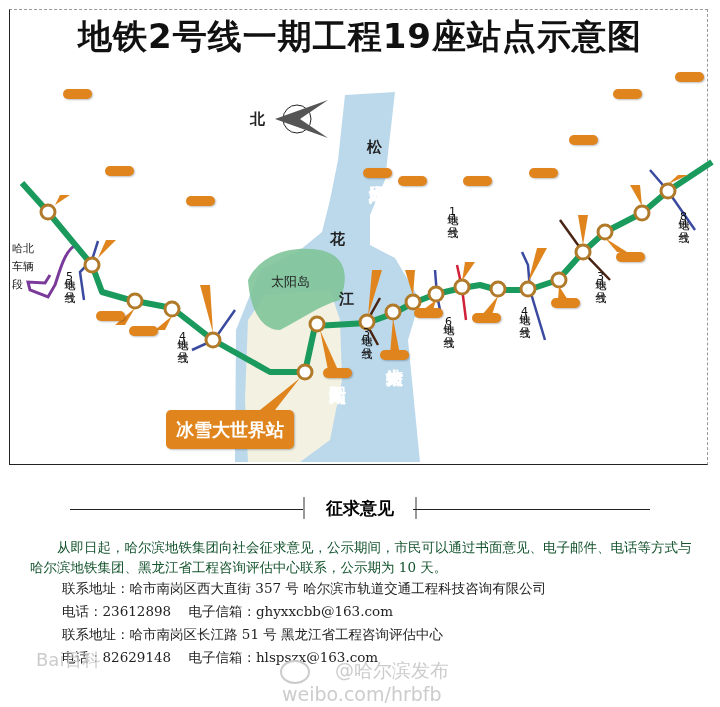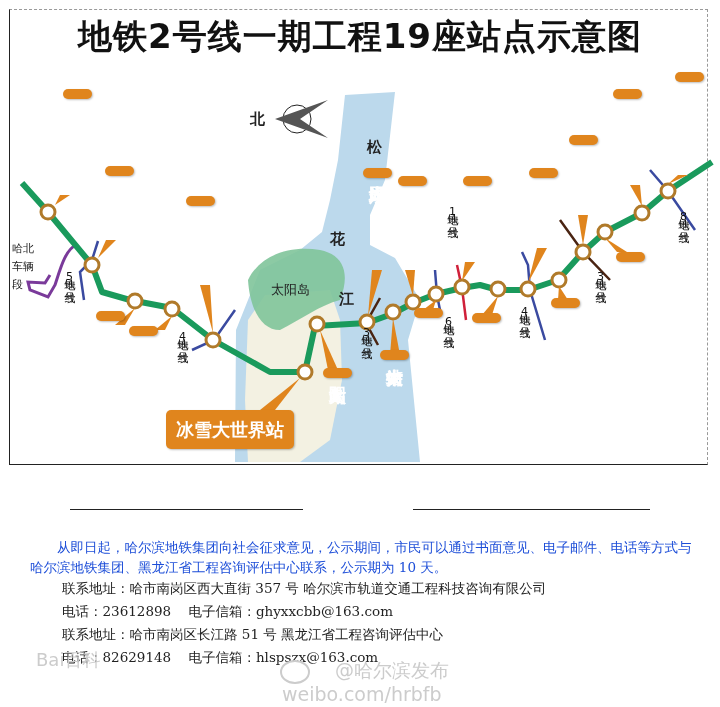--- a/index.html
+++ b/index.html
@@ -8,21 +8,21 @@
   .title{position:absolute;left:0;top:14px;width:720px;text-align:center;font-family:"DejaVu Sans",sans-serif;font-weight:bold;font-size:34px;letter-spacing:1px;color:#111;}
   svg.map{position:absolute;left:0;top:0;}
   .lbl{position:absolute;background:#e0851d;color:#fff;font-weight:bold;font-size:17px;line-height:19px;border-radius:5px;padding:5px 5px;writing-mode:vertical-rl;text-orientation:upright;letter-spacing:0;box-shadow:1px 1px 2px rgba(0,0,0,.25);}
   .lbl.h{writing-mode:horizontal-tb;padding:10px 10px;font-size:18px;}
   .line-note{position:absolute;font-size:11px;line-height:12px;color:#111;writing-mode:vertical-rl;text-orientation:upright;}
   .geo{position:absolute;font-size:15px;font-weight:bold;color:#222;font-family:"DejaVu Serif",serif;}
   .geo.small{font-size:13px;font-weight:normal;font-family:"DejaVu Sans",sans-serif;}
   .section-head{position:absolute;left:70px;top:497px;width:580px;height:24px;}
   .section-head .rule{position:absolute;top:12px;height:1px;background:#222;}
   .section-head .txt{position:absolute;left:233px;top:0;width:110px;text-align:center;font-size:17px;font-weight:bold;border-left:2px solid #999;border-right:2px solid #999;line-height:22px;}
-  .para{position:absolute;left:30px;top:537px;width:670px;font-family:"DejaVu Serif",serif;font-size:13.5px;line-height:20px;color:#1d4ed8;text-indent:2em;}
+  .para{position:absolute;left:30px;top:537px;width:670px;font-family:"DejaVu Serif",serif;font-size:13.5px;line-height:20px;color:#14532d;text-indent:2em;}
   .row{position:absolute;left:62px;font-family:"DejaVu Serif",serif;font-size:13.5px;color:#222;white-space:nowrap;}
   .row b{font-family:"DejaVu Sans",sans-serif;font-weight:normal;}
   .wm{position:absolute;color:#ccc;font-family:"DejaVu Sans",sans-serif;}
 </style>
 </head>
 <body>
 
 <div class="frame"></div>
 
 <div class="title">地铁2号线一期工程19座站点示意图</div>
@@ -95,21 +95,21 @@
     <path d="M605 238 L617 252 L627 252 Z"></path>
       <path d="M642 206 L630 185 L640 185 Z"></path>
     <path d="M668 184 L678 175 L688 175 Z"></path>
   </g>
 </svg>
 
 <div class="geo" style="left:250px;top:110px;">北</div>
 <div class="geo" style="left:367px;top:138px;">松</div>
 <div class="geo" style="left:330px;top:230px;">花</div>
 <div class="geo" style="left:339px;top:290px;">江</div>
-<div class="geo small" style="left:271px;top:273px;margin-top:8px;">太阳岛</div>
+<div class="geo small" style="left:271px;top:273px;">太阳岛</div>
 <div class="geo small" style="left:12px;top:240px;width:32px;line-height:18px;font-size:11px;">哈北车辆段</div>
 
 <div class="lbl" style="left:63px;top:89px;">松北大学城站</div>
 <div class="lbl" style="left:105px;top:166px;">哈北站站</div>
 <div class="lbl" style="left:96px;top:311px;">大耿家站</div>
 <div class="lbl" style="left:129px;top:326px;">龙川路站</div>
 <div class="lbl" style="left:186px;top:196px;">世茂大道站</div>
 <div class="lbl h" style="left:166px;top:410px;">冰雪大世界站</div>
 <div class="lbl" style="left:323px;top:368px;">太阳岛站</div>
 <div class="lbl" style="left:363px;top:168px;">人民广场站</div>
@@ -129,20 +129,21 @@
 <div class="line-note" style="left:176px;top:330px;">地铁4号线</div>
 <div class="line-note" style="left:360px;top:326px;">地铁3号线</div>
 <div class="line-note" style="left:442px;top:315px;">地铁6号线</div>
 <div class="line-note" style="left:446px;top:205px;">地铁1号线</div>
 <div class="line-note" style="left:518px;top:305px;">地铁4号线</div>
 <div class="line-note" style="left:594px;top:270px;">地铁3号线</div>
 <div class="line-note" style="left:677px;top:210px;">地铁8号线</div>
 
 <div class="section-head">
   <div class="rule" style="left:0;width:233px;"></div>
+  <div class="txt">征求意见</div>
   <div class="rule" style="left:343px;width:237px;"></div>
 </div>
 
 <div class="para">从即日起，哈尔滨地铁集团向社会征求意见，公示期间，市民可以通过书面意见、电子邮件、电话等方式与哈尔滨地铁集团、黑龙江省工程咨询评估中心联系，公示期为 10 天。</div>
 
 <div class="row" style="top:580px;">
   <b>联系地址：</b><span>哈市南岗区西大直街 357 号  哈尔滨市轨道交通工程科技咨询有限公司</span>
 </div>
 <div class="row" style="top:603px;">
   <b>电话：</b><span>23612898</span>

